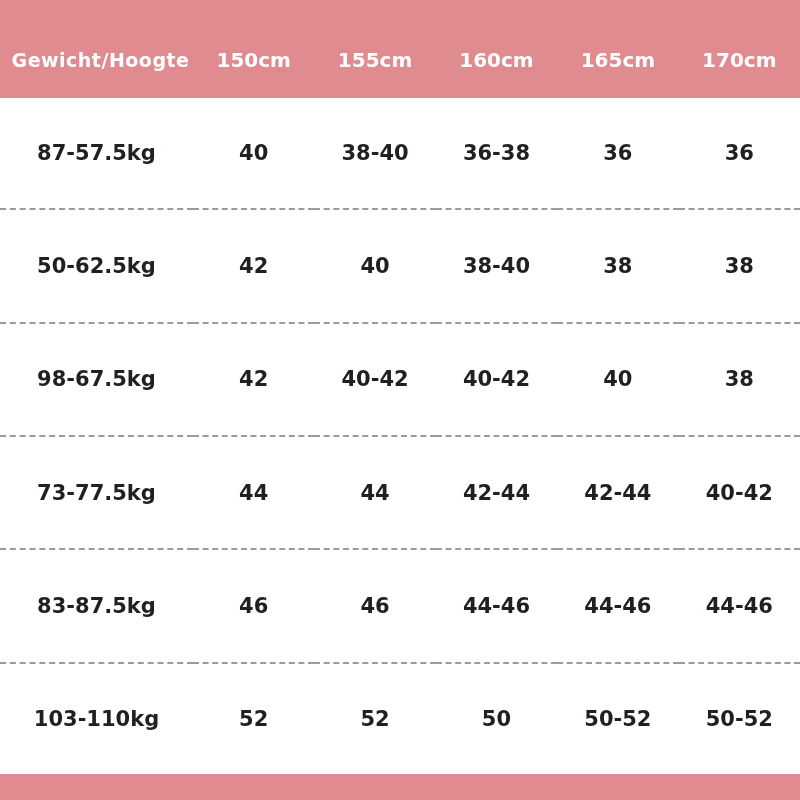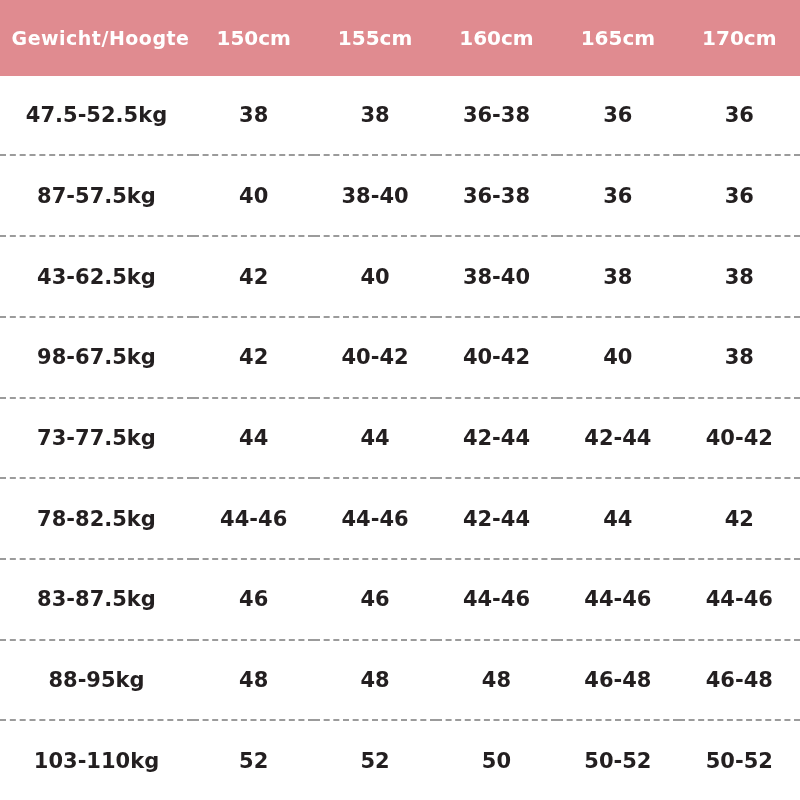--- a/index.html
+++ b/index.html
@@ -12,21 +12,21 @@
     background: #ffffff;
     font-family: "DejaVu Sans", sans-serif;
     overflow: hidden;
   }
   .size-chart {
     width: 800px;
     height: 800px;
     background: #4d7c0f;
     box-sizing: border-box;
     display: flex;
-    flex-direction: row;
+    flex-direction: column;
   }
   .chart-top-band {
     height: 22px;
     background: #e08b90;
     flex: 0 0 auto;
   }
   .chart-bottom-band {
     height: 26px;
     background: #e08b90;
     flex: 0 0 auto;
@@ -97,40 +97,32 @@
           <th class="header-corner">Gewicht/Hoogte</th>
           <th class="header-size">150cm</th>
           <th class="header-size">155cm</th>
           <th class="header-size">160cm</th>
           <th class="header-size">165cm</th>
           <th class="header-size">170cm</th>
         </tr>
       </thead>
       <tbody>
 
-        <tr class="data-row">
-          <td class="weight-cell">47.5-52.5kg</td>
-          <td>38</td>
-          <td>38</td>
-          <td>36-38</td>
-          <td>36</td>
-          <td>36</td>
-        </tr>
 
         <tr class="data-row">
           <td class="weight-cell">87-57.5kg</td>
           <td>40</td>
           <td>38-40</td>
           <td>36-38</td>
           <td>36</td>
           <td>36</td>
         </tr>
 
         <tr class="data-row">
-          <td class="weight-cell">43-62.5kg</td>
+          <td class="weight-cell">50-62.5kg</td>
           <td>42</td>
           <td>40</td>
           <td>38-40</td>
           <td>38</td>
           <td>38</td>
         </tr>
 
         <tr class="data-row">
           <td class="weight-cell">98-67.5kg</td>
           <td>42</td>
@@ -143,46 +135,30 @@
 
         <tr class="data-row">
           <td class="weight-cell">73-77.5kg</td>
           <td>44</td>
           <td>44</td>
           <td>42-44</td>
           <td>42-44</td>
           <td>40-42</td>
         </tr>
 
-        <tr class="data-row">
-          <td class="weight-cell">78-82.5kg</td>
-          <td>44-46</td>
-          <td>44-46</td>
-          <td>42-44</td>
-          <td>44</td>
-          <td>42</td>
-        </tr>
 
         <tr class="data-row">
           <td class="weight-cell">83-87.5kg</td>
           <td>46</td>
           <td>46</td>
           <td>44-46</td>
           <td>44-46</td>
           <td>44-46</td>
         </tr>
 
-        <tr class="data-row">
-          <td class="weight-cell">88-95kg</td>
-          <td>48</td>
-          <td>48</td>
-          <td>48</td>
-          <td>46-48</td>
-          <td>46-48</td>
-        </tr>
 
 
         <tr class="data-row">
           <td class="weight-cell">103-110kg</td>
           <td>52</td>
           <td>52</td>
           <td>50</td>
           <td>50-52</td>
           <td>50-52</td>
         </tr>

